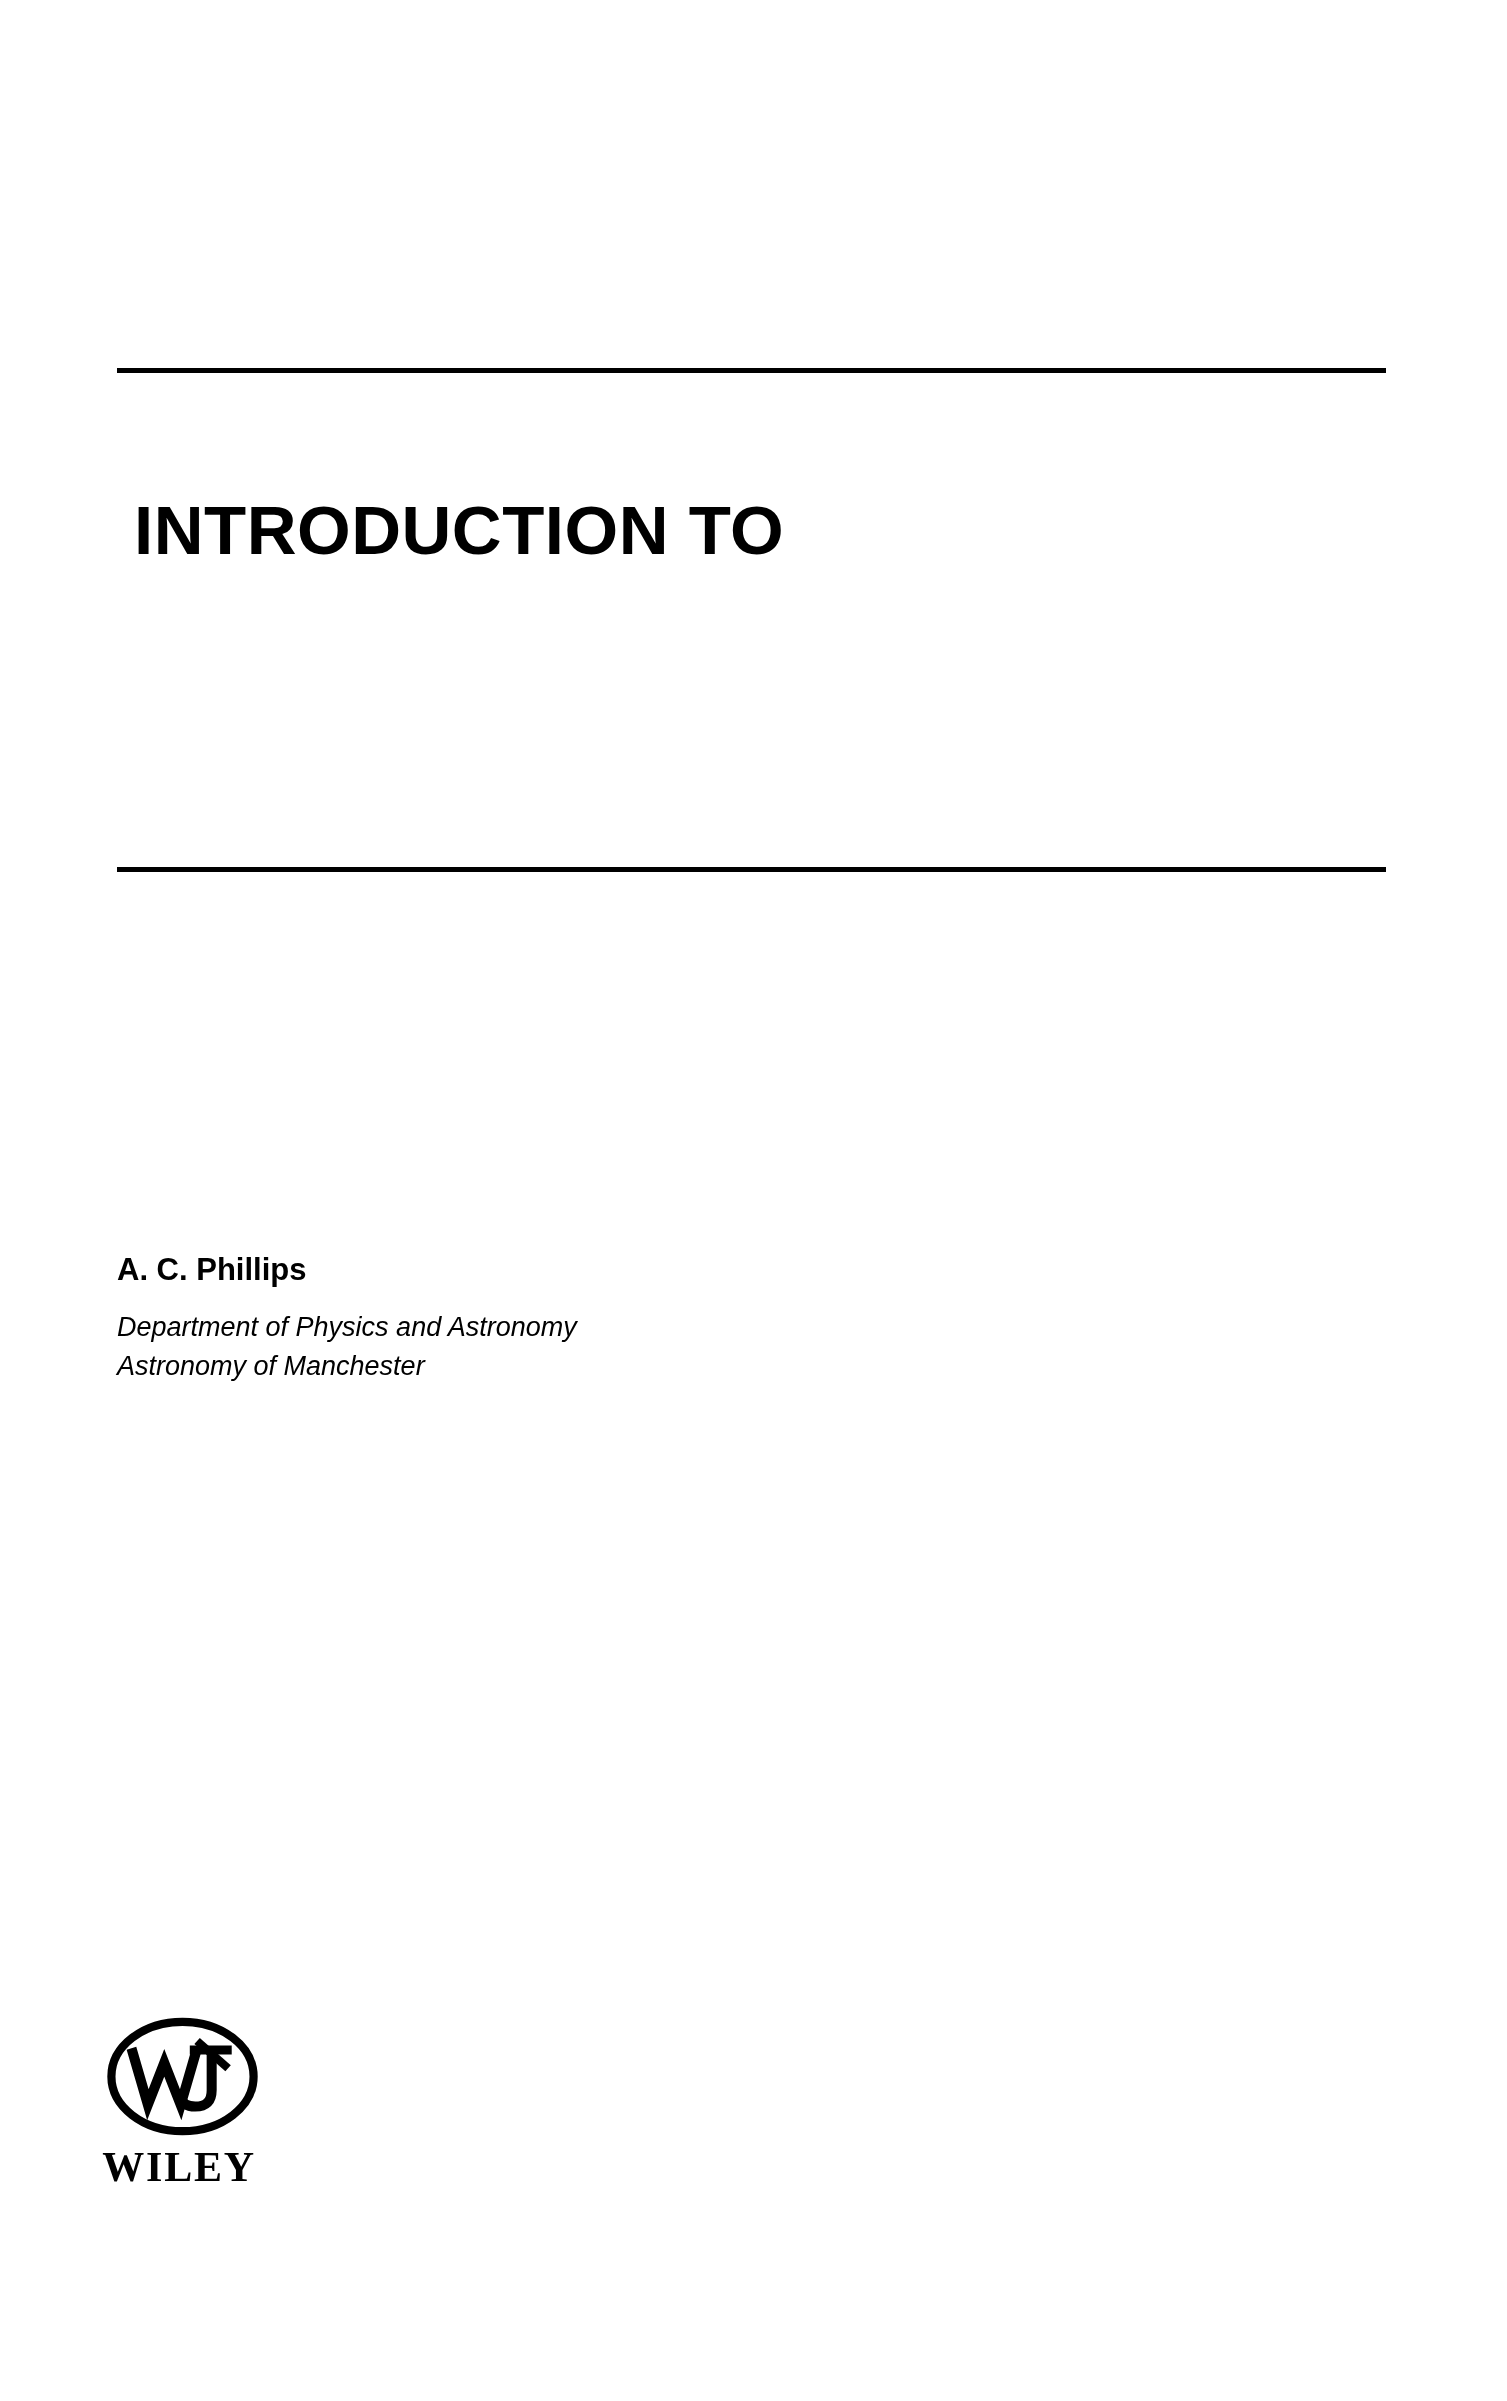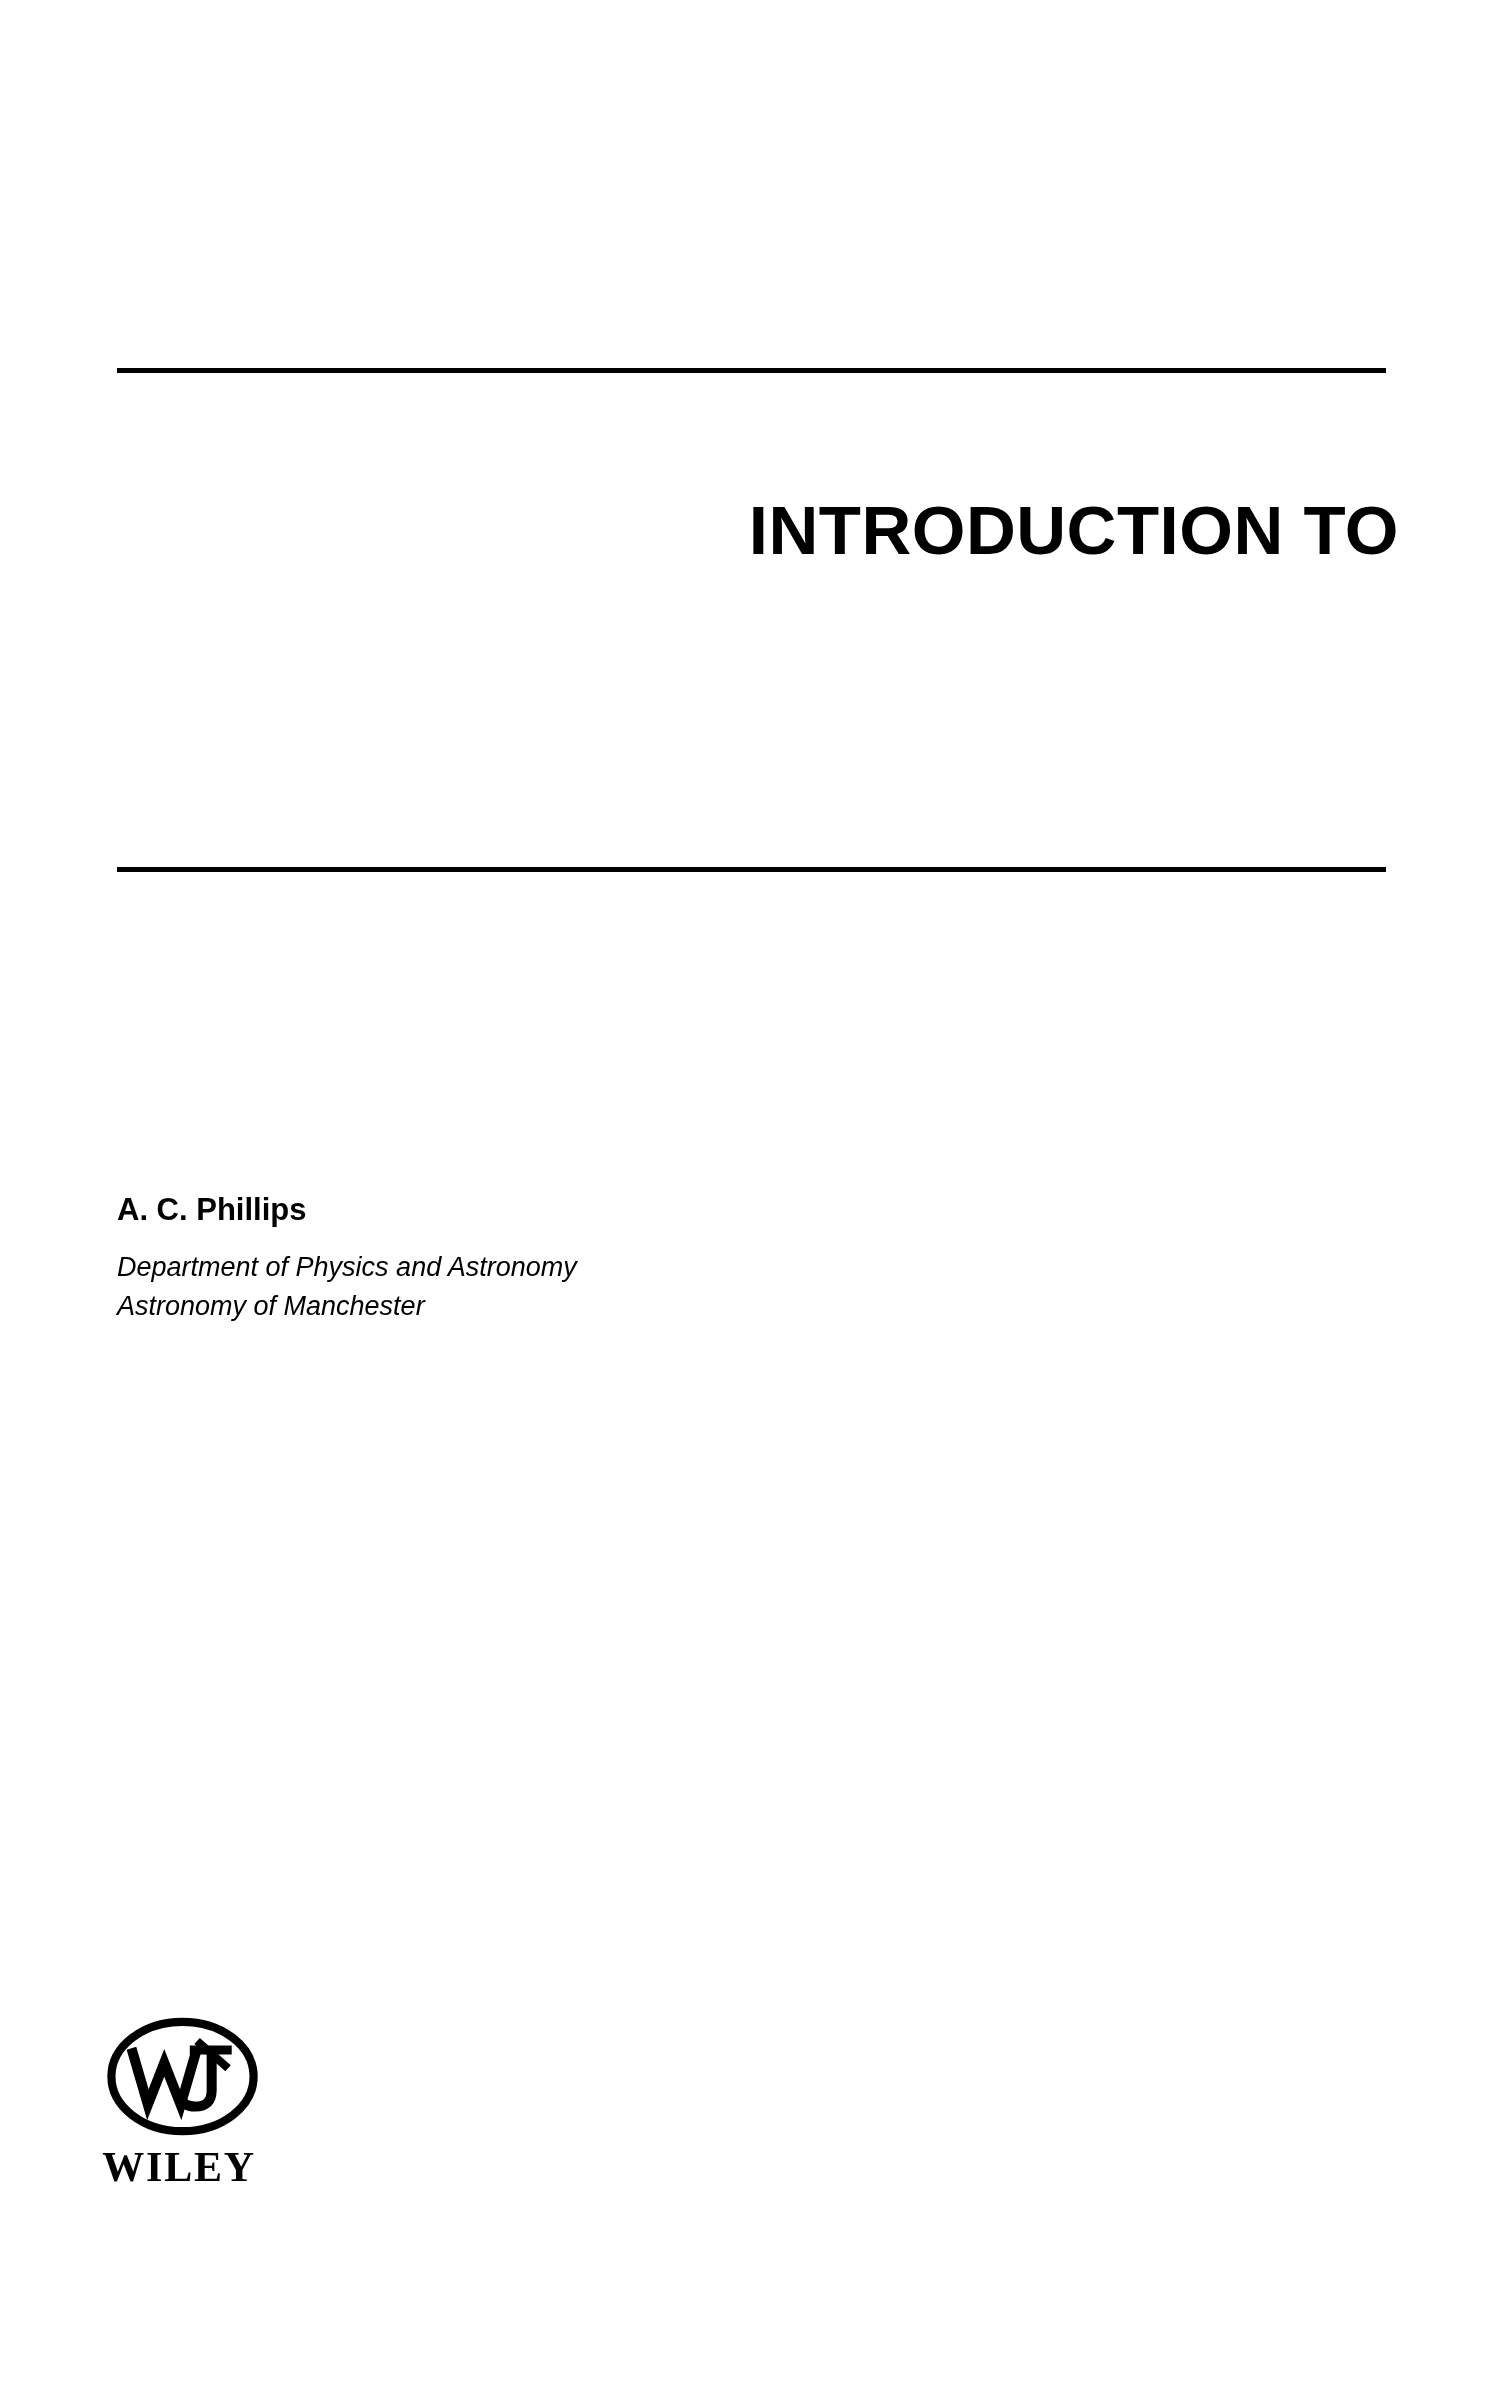--- a/index.html
+++ b/index.html
@@ -29,40 +29,39 @@
     width: 1269px;
     height: 4.6px;
     background: #000000;
   }
   .rule-top { top: 368px; }
   .rule-bottom { top: 867px; }
 
   
   .title-block {
     position: absolute;
-    left: 123px;
+    left: 134px;
     top: 490px;
     width: 1276px;
-    text-align: right;
   }
   .title-line {
     font-family: "Liberation Sans", sans-serif;
     font-weight: bold;
     font-size: 69px;
     line-height: 1.18;
     letter-spacing: 0.5px;
     color: #000000;
     white-space: pre;
   }
 
   
   .author-block {
     position: absolute;
     left: 117px;
-    top: 1190px;
+    top: 1250px;
     width: 1094px;
   }
   .author-name {
     font-family: "Liberation Sans", sans-serif;
     font-weight: bold;
     font-size: 31px;
     line-height: 1.3;
     margin-bottom: 18px;
   }
   .affiliation-line {

